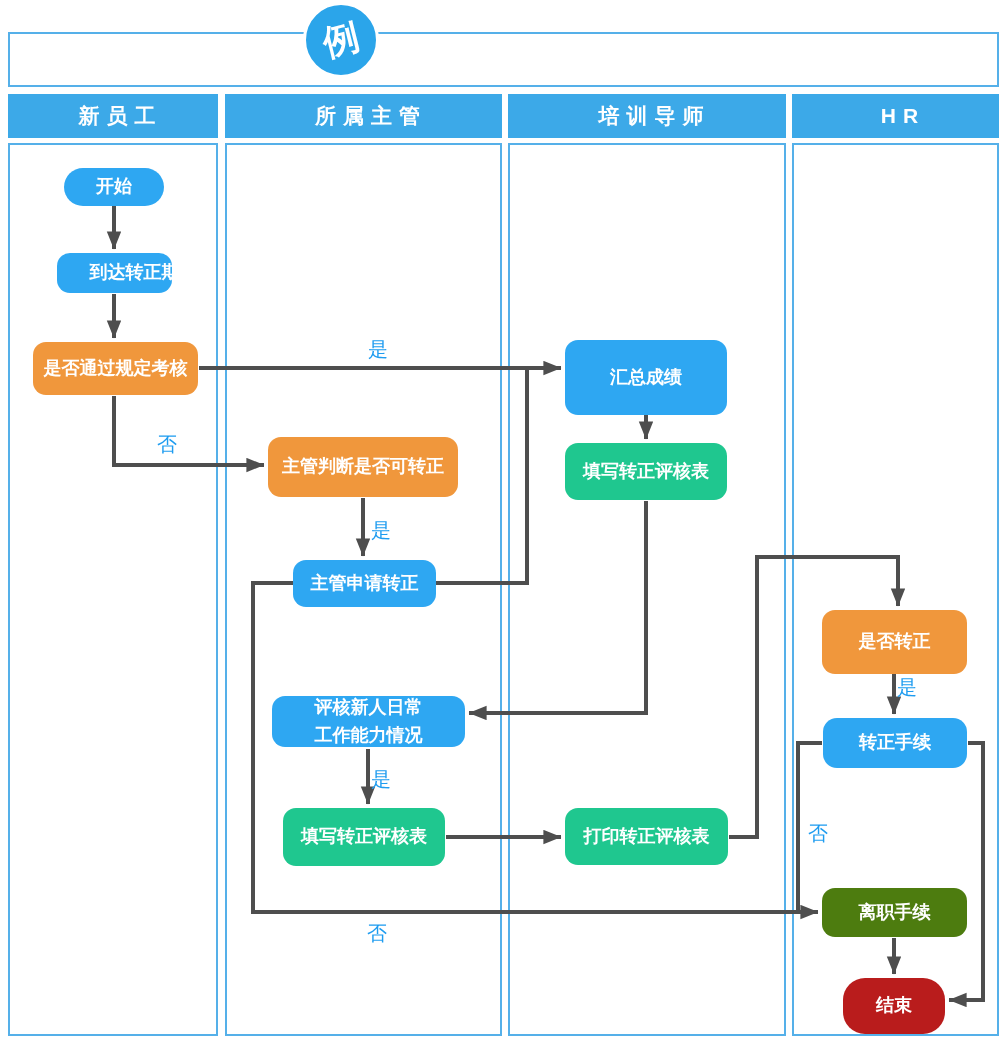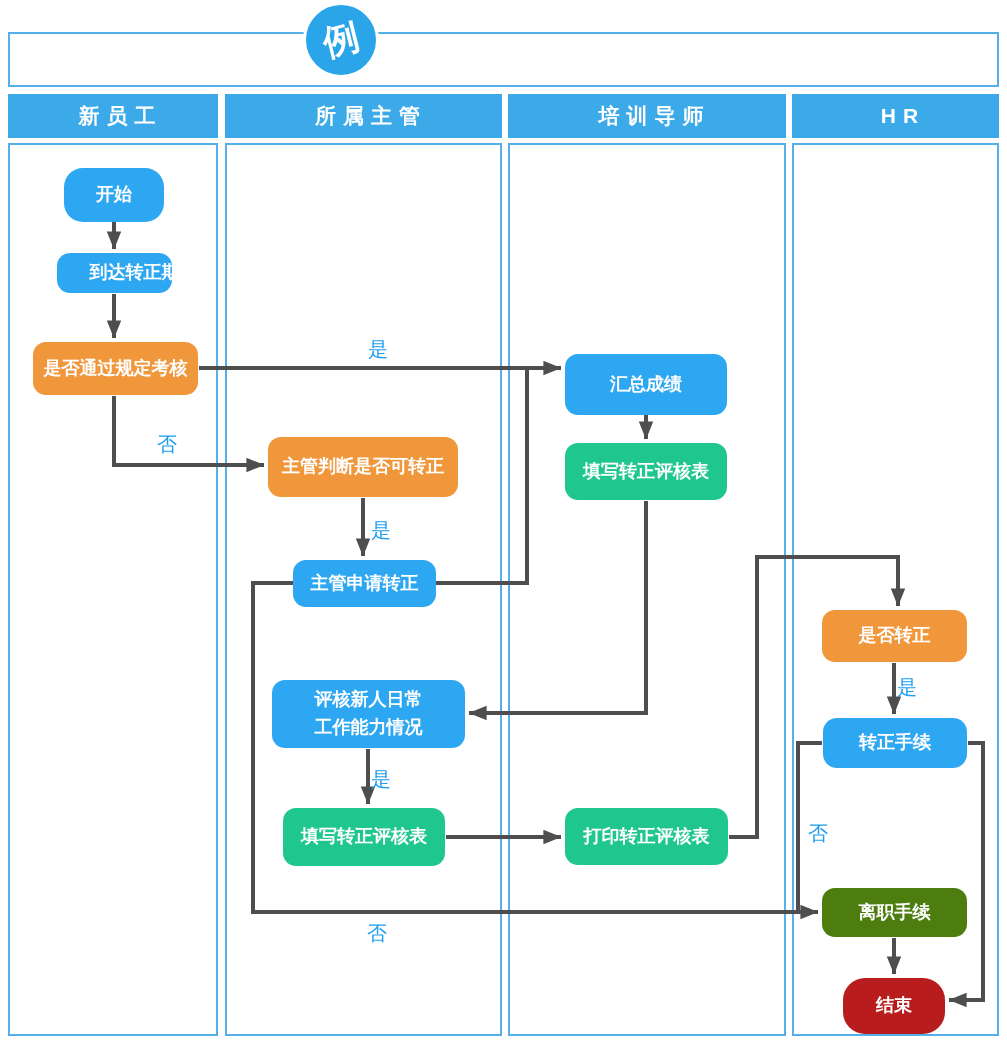--- a/index.html
+++ b/index.html
@@ -146,52 +146,52 @@
         <polyline points="729,837 757,837 757,557 898,557 898,606" fill="none" stroke="#4E4E4E" stroke-width="4" marker-end="url(#arrowhead)"></polyline>
         <polyline points="894,663 894,714" fill="none" stroke="#4E4E4E" stroke-width="4" marker-end="url(#arrowhead)"></polyline>
         <polyline points="822,743 798,743 798,910" fill="none" stroke="#4E4E4E" stroke-width="4"></polyline>
         <polyline points="293,583 253,583 253,912 818,912" fill="none" stroke="#4E4E4E" stroke-width="4" marker-end="url(#arrowhead)"></polyline>
         <polyline points="894,938 894,974" fill="none" stroke="#4E4E4E" stroke-width="4" marker-end="url(#arrowhead)"></polyline>
         <polyline points="968,743 983,743 983,1000 949,1000" fill="none" stroke="#4E4E4E" stroke-width="4" marker-end="url(#arrowhead)"></polyline>
       </g>
   </svg>
 
   <div id="nodes">
-      <div class="node" style="left: 64px; top: 168px; width: 100px; height: 54px; background: rgb(46, 167, 242); border-radius: 19px;">
+      <div class="node" style="left: 64px; top: 168px; width: 100px; height: 38px; background: rgb(46, 167, 242); border-radius: 19px;">
         <div>开始</div>
       </div>
       <div class="node" style="left: 57px; top: 253px; width: 115px; height: 40px; background: rgb(46, 167, 242); border-radius: 13px; padding-left: 40px;">
         <div>到达转正期</div>
       </div>
       <div class="node" style="left: 33px; top: 342px; width: 165px; height: 53px; background: rgb(240, 151, 60); border-radius: 13px;">
         <div>是否通过规定考核</div>
       </div>
       <div class="node" style="left: 268px; top: 437px; width: 190px; height: 60px; background: rgb(240, 151, 60); border-radius: 13px;">
         <div>主管判断是否可转正</div>
       </div>
       <div class="node" style="left: 293px; top: 560px; width: 143px; height: 47px; background: rgb(46, 167, 242); border-radius: 13px;">
         <div>主管申请转正</div>
       </div>
-      <div class="node" style="left: 272px; top: 680px; width: 193px; height: 68px; background: rgb(46, 167, 242); border-radius: 13px;">
+      <div class="node" style="left: 272px; top: 696px; width: 193px; height: 51px; background: rgb(46, 167, 242); border-radius: 13px;">
         <div>评核新人日常</div>
         <div>工作能力情况</div>
       </div>
       <div class="node" style="left: 283px; top: 808px; width: 162px; height: 58px; background: rgb(31, 199, 143); border-radius: 13px;">
         <div>填写转正评核表</div>
       </div>
-      <div class="node" style="left: 565px; top: 354px; width: 162px; height: 61px; background: rgb(46, 167, 242); border-radius: 13px;">
+      <div class="node" style="left: 565px; top: 340px; width: 162px; height: 75px; background: rgb(46, 167, 242); border-radius: 13px;">
         <div>汇总成绩</div>
       </div>
       <div class="node" style="left: 565px; top: 443px; width: 162px; height: 57px; background: rgb(31, 199, 143); border-radius: 13px;">
         <div>填写转正评核表</div>
       </div>
       <div class="node" style="left: 565px; top: 808px; width: 163px; height: 57px; background: rgb(31, 199, 143); border-radius: 13px;">
         <div>打印转正评核表</div>
       </div>
-      <div class="node" style="left: 822px; top: 610px; width: 145px; height: 52px; background: rgb(240, 151, 60); border-radius: 13px;">
+      <div class="node" style="left: 822px; top: 610px; width: 145px; height: 64px; background: rgb(240, 151, 60); border-radius: 13px;">
         <div>是否转正</div>
       </div>
       <div class="node" style="left: 823px; top: 718px; width: 144px; height: 50px; background: rgb(46, 167, 242); border-radius: 14px;">
         <div>转正手续</div>
       </div>
       <div class="node" style="left: 822px; top: 888px; width: 145px; height: 49px; background: #4d7c0f; border-radius: 13px;">
         <div>离职手续</div>
       </div>
       <div class="node" style="left: 843px; top: 978px; width: 102px; height: 56px; background: #b91c1c; border-radius: 22px;">
         <div>结束</div>

